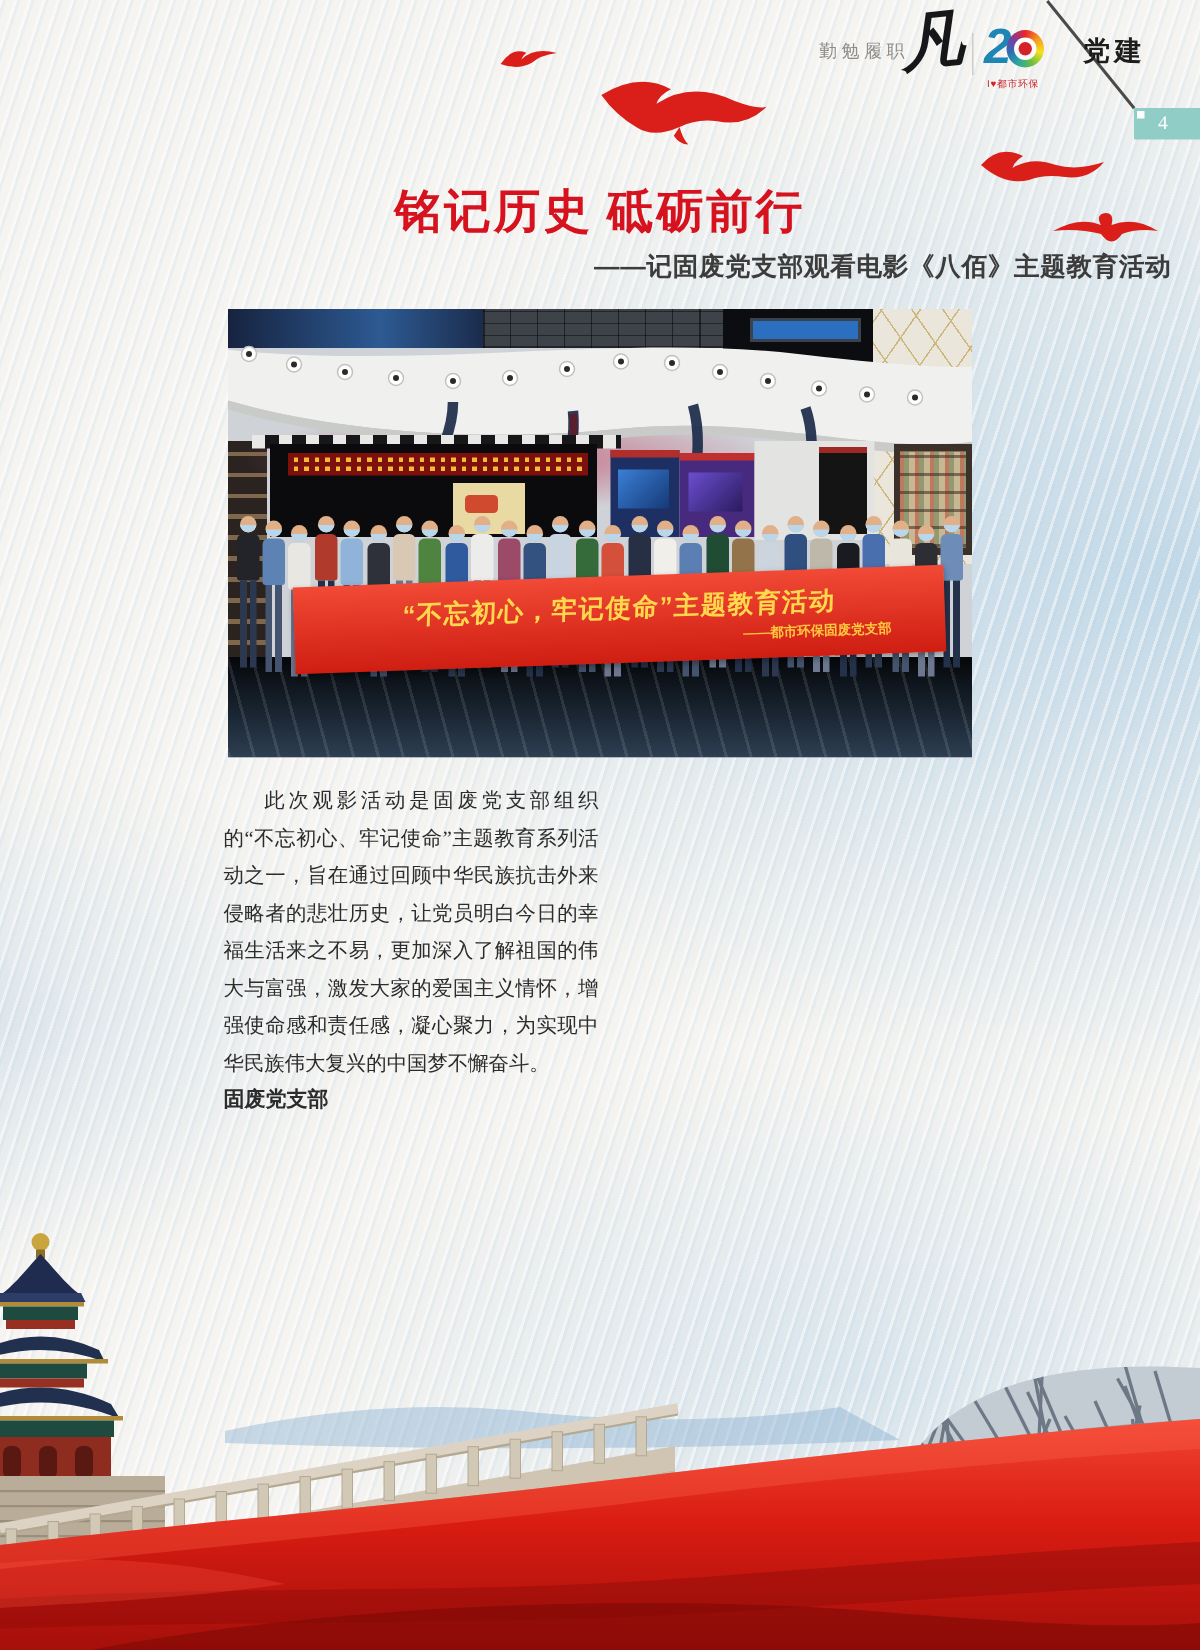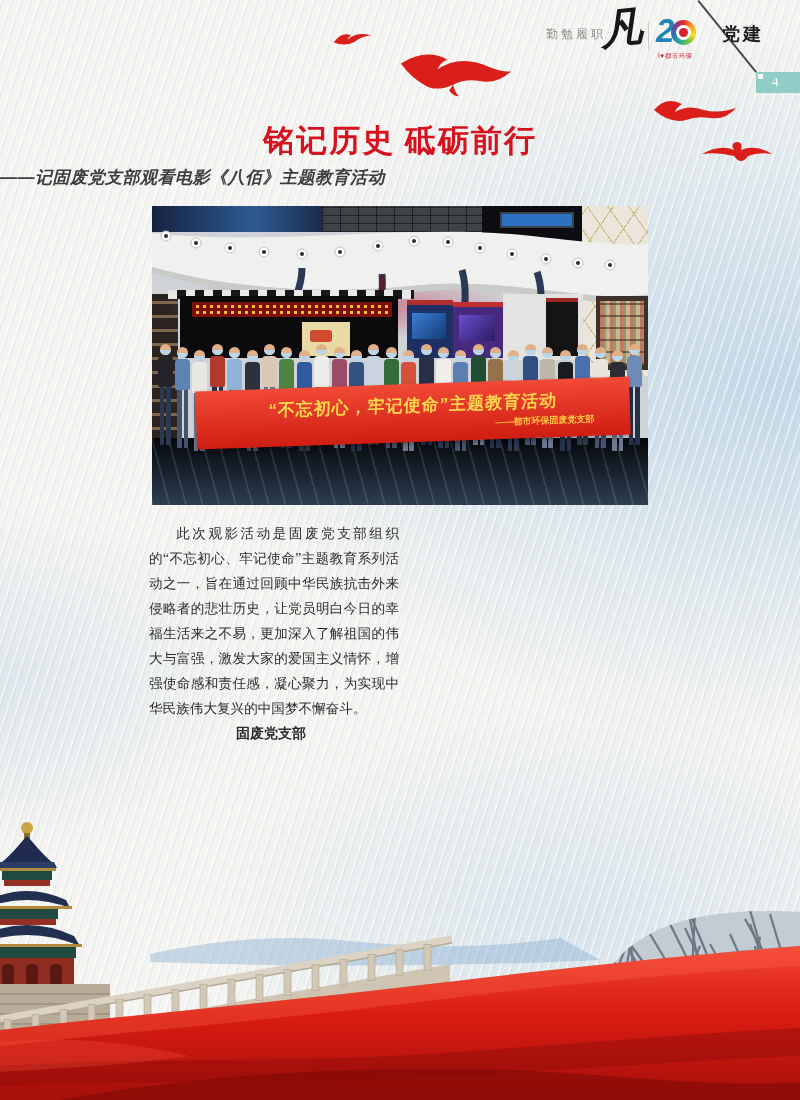--- a/index.html
+++ b/index.html
@@ -47,22 +47,22 @@
   .bird path { fill:#da1f1a; }
   .bird-1 { left:332px; top:26px; width:40px; height:20px; transform:rotate(-8deg); }
   .bird-2 { left:396px; top:46px; width:118px; height:58px; }
   .bird-3 { left:652px; top:94px; width:88px; height:40px; }
   .bird-4 { left:700px; top:140px; width:74px; height:28px; }
 
   
   .title { position:absolute; left:0; top:120px; width:800px; text-align:center;
     font-family:"Liberation Serif","DejaVu Serif",serif; font-weight:900;
     font-size:31px; letter-spacing:2px; color:#d5121e; }
-  .subtitle { position:absolute; left:0; top:166px; width:781px; text-align:left;
-    font-size:17px; font-weight:700; color:#3c3c3c; letter-spacing:.5px;font-style:italic; }
+  .subtitle { position:absolute; left:0; top:166px; width:781px; text-align:right;
+    font-size:17px; font-weight:700; color:#3c3c3c; letter-spacing:.5px; }
 
   
   .photo { position:absolute; left:152px; top:206px; width:496px; height:299px; overflow:hidden; background:#cfd3d8; }
   .ph { position:absolute; }
   .ph-screen { left:0; top:0; width:170px; height:26px; background:linear-gradient(90deg,#16233f,#2d5a93 60%,#1b2c4c); }
   .ph-grid { left:170px; top:0; width:160px; height:26px; background:#3e434a;
     background-image:repeating-linear-gradient(90deg, rgba(0,0,0,.5) 0 1px, transparent 1px 18px),
                      repeating-linear-gradient(0deg, rgba(0,0,0,.45) 0 1px, transparent 1px 8px); }
   .ph-column { left:330px; top:0; width:102px; height:64px; background:#0c0d10; }
   .ph-colscreen { left:348px; top:6px; width:74px; height:16px; background:#2a6fc0; border:2px solid #3b424c; }
@@ -107,21 +107,21 @@
     box-shadow:0 2px 4px rgba(0,0,0,.35); display:flex; flex-direction:column; justify-content:center; }
   .photo-banner .l1 { text-align:center; font-size:17px; font-weight:800; color:#ffd84d; letter-spacing:1px; transform:skewX(-4deg); }
   .photo-banner .l2 { text-align:right; padding-right:36px; font-size:9px; font-weight:700; color:#ffc63e; margin-top:2px; }
 
   
   .body-columns { position:absolute; left:149px; top:521px; width:513px; height:328px;
     column-count:2; column-gap:13px; column-fill:auto; overflow:hidden;
     font-family:"Liberation Serif","DejaVu Serif",serif;
     font-size:13.6px; line-height:25px; color:#2c2c2c; text-align:justify; }
   .para { text-indent:2em; }
-  .signature { font-weight:700; text-align:center; padding-right:6px; font-size:14px; }
+  .signature { font-weight:700; text-align:left; padding-right:6px; font-size:14px; }
 
   
   .bottom-scene { position:absolute; left:0; top:818px; width:800px; height:282px; }
 </style>
 </head>
 <body>
 
 <div class="page">
 
   <div class="brand">勤勉履职</div>

